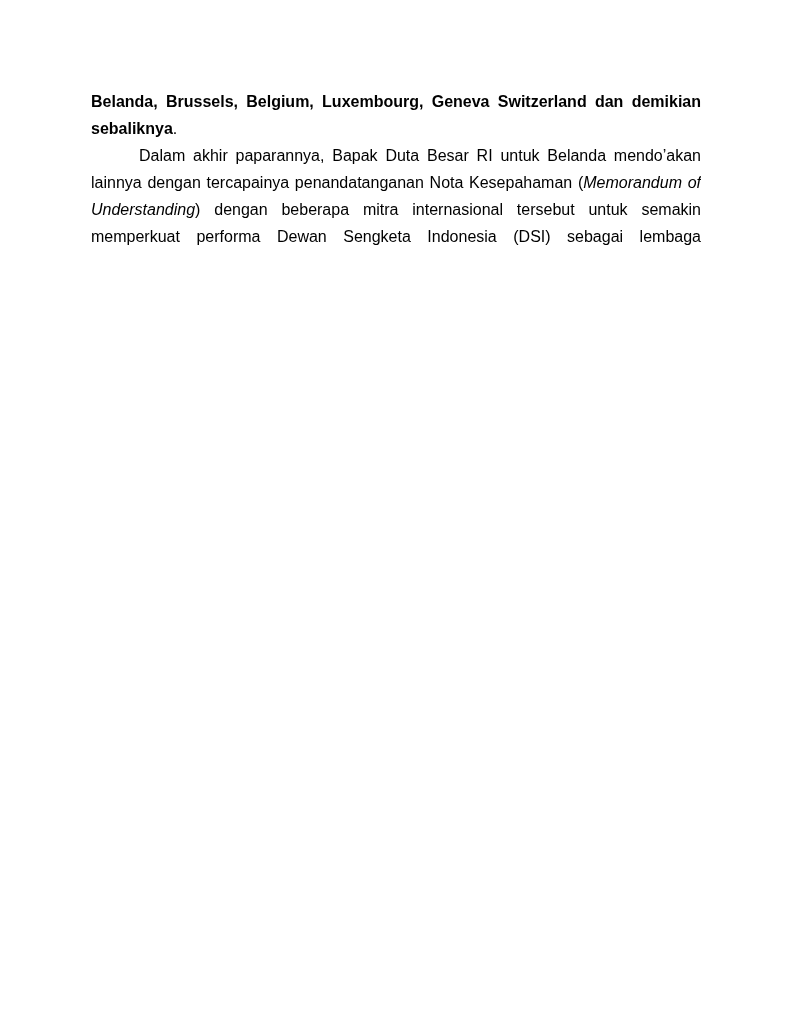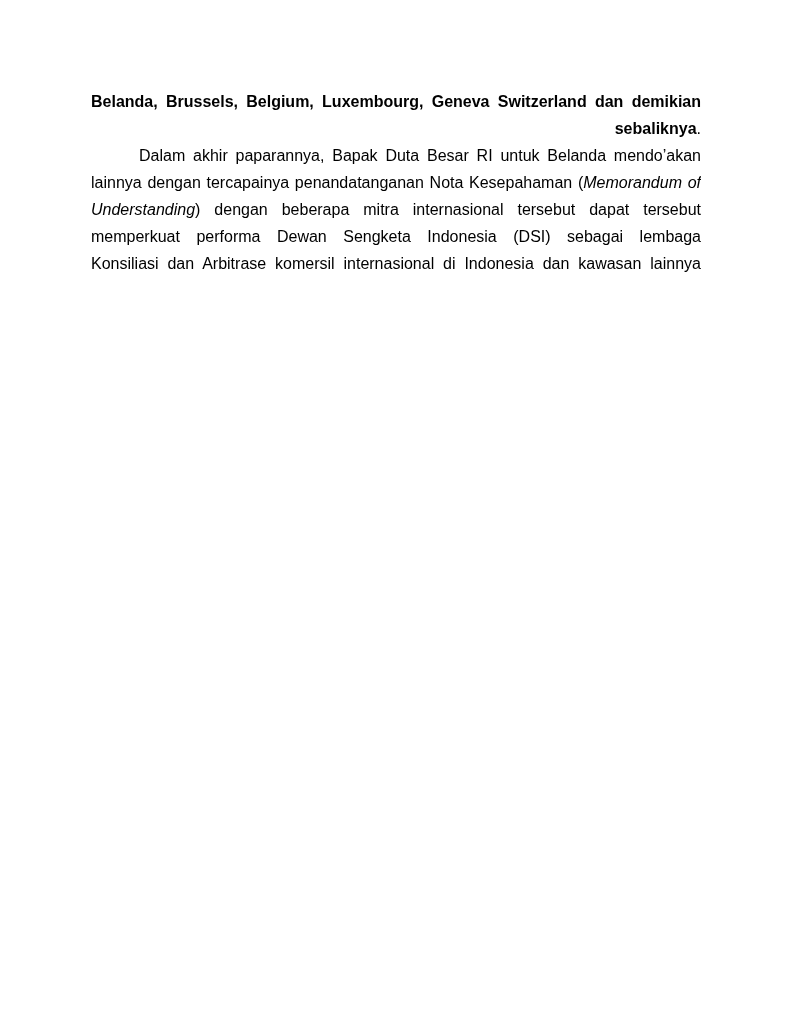--- a/index.html
+++ b/index.html
@@ -19,21 +19,21 @@
     position: absolute;
     left: 91px;
     top: 88px;
     width: 610px;
     font-size: 16px;
     line-height: 27px;
     color: #000000;
     -webkit-font-smoothing: antialiased;
   }
   .ln {
-    text-align: right;
+    text-align: left;
     height: 27px;
     overflow: hidden;
   }
   .just {
     text-align: justify;
     text-align-last: justify;
   }
   .ind {
     text-indent: 48px;
   }
@@ -47,22 +47,21 @@
   <div class="text-block">
 
     <div class="ln just b">Belanda, Brussels, Belgium, Luxembourg, Geneva Switzerland dan demikian juga</div>
 
     <div class="ln"><span class="b">sebaliknya</span><span>.</span></div>
 
     <div class="ln just ind">Dalam akhir paparannya, Bapak Duta Besar RI untuk Belanda mendo’akan</div>
 
     <div class="ln just"><span>lainnya dengan tercapainya penandatanganan Nota Kesepahaman (</span><span class="i">Memorandum of</span></div>
 
-    <div class="ln just"><span class="i">Understanding</span><span>) dengan beberapa mitra internasional tersebut dapat tersebut</span></div>
+    <div class="ln just"><span class="i">Understanding</span><span>) dengan beberapa mitra internasional tersebut untuk semakin</span></div>
 
     <div class="ln just">memperkuat performa Dewan Sengketa Indonesia (DSI) sebagai lembaga independen</div>
 
 
-    <div class="ln just">Konsiliasi dan Arbitrase komersil internasional di Indonesia dan kawasan lainnya</div>
 
 
   </div>
 </div>
 
 </body></html>

